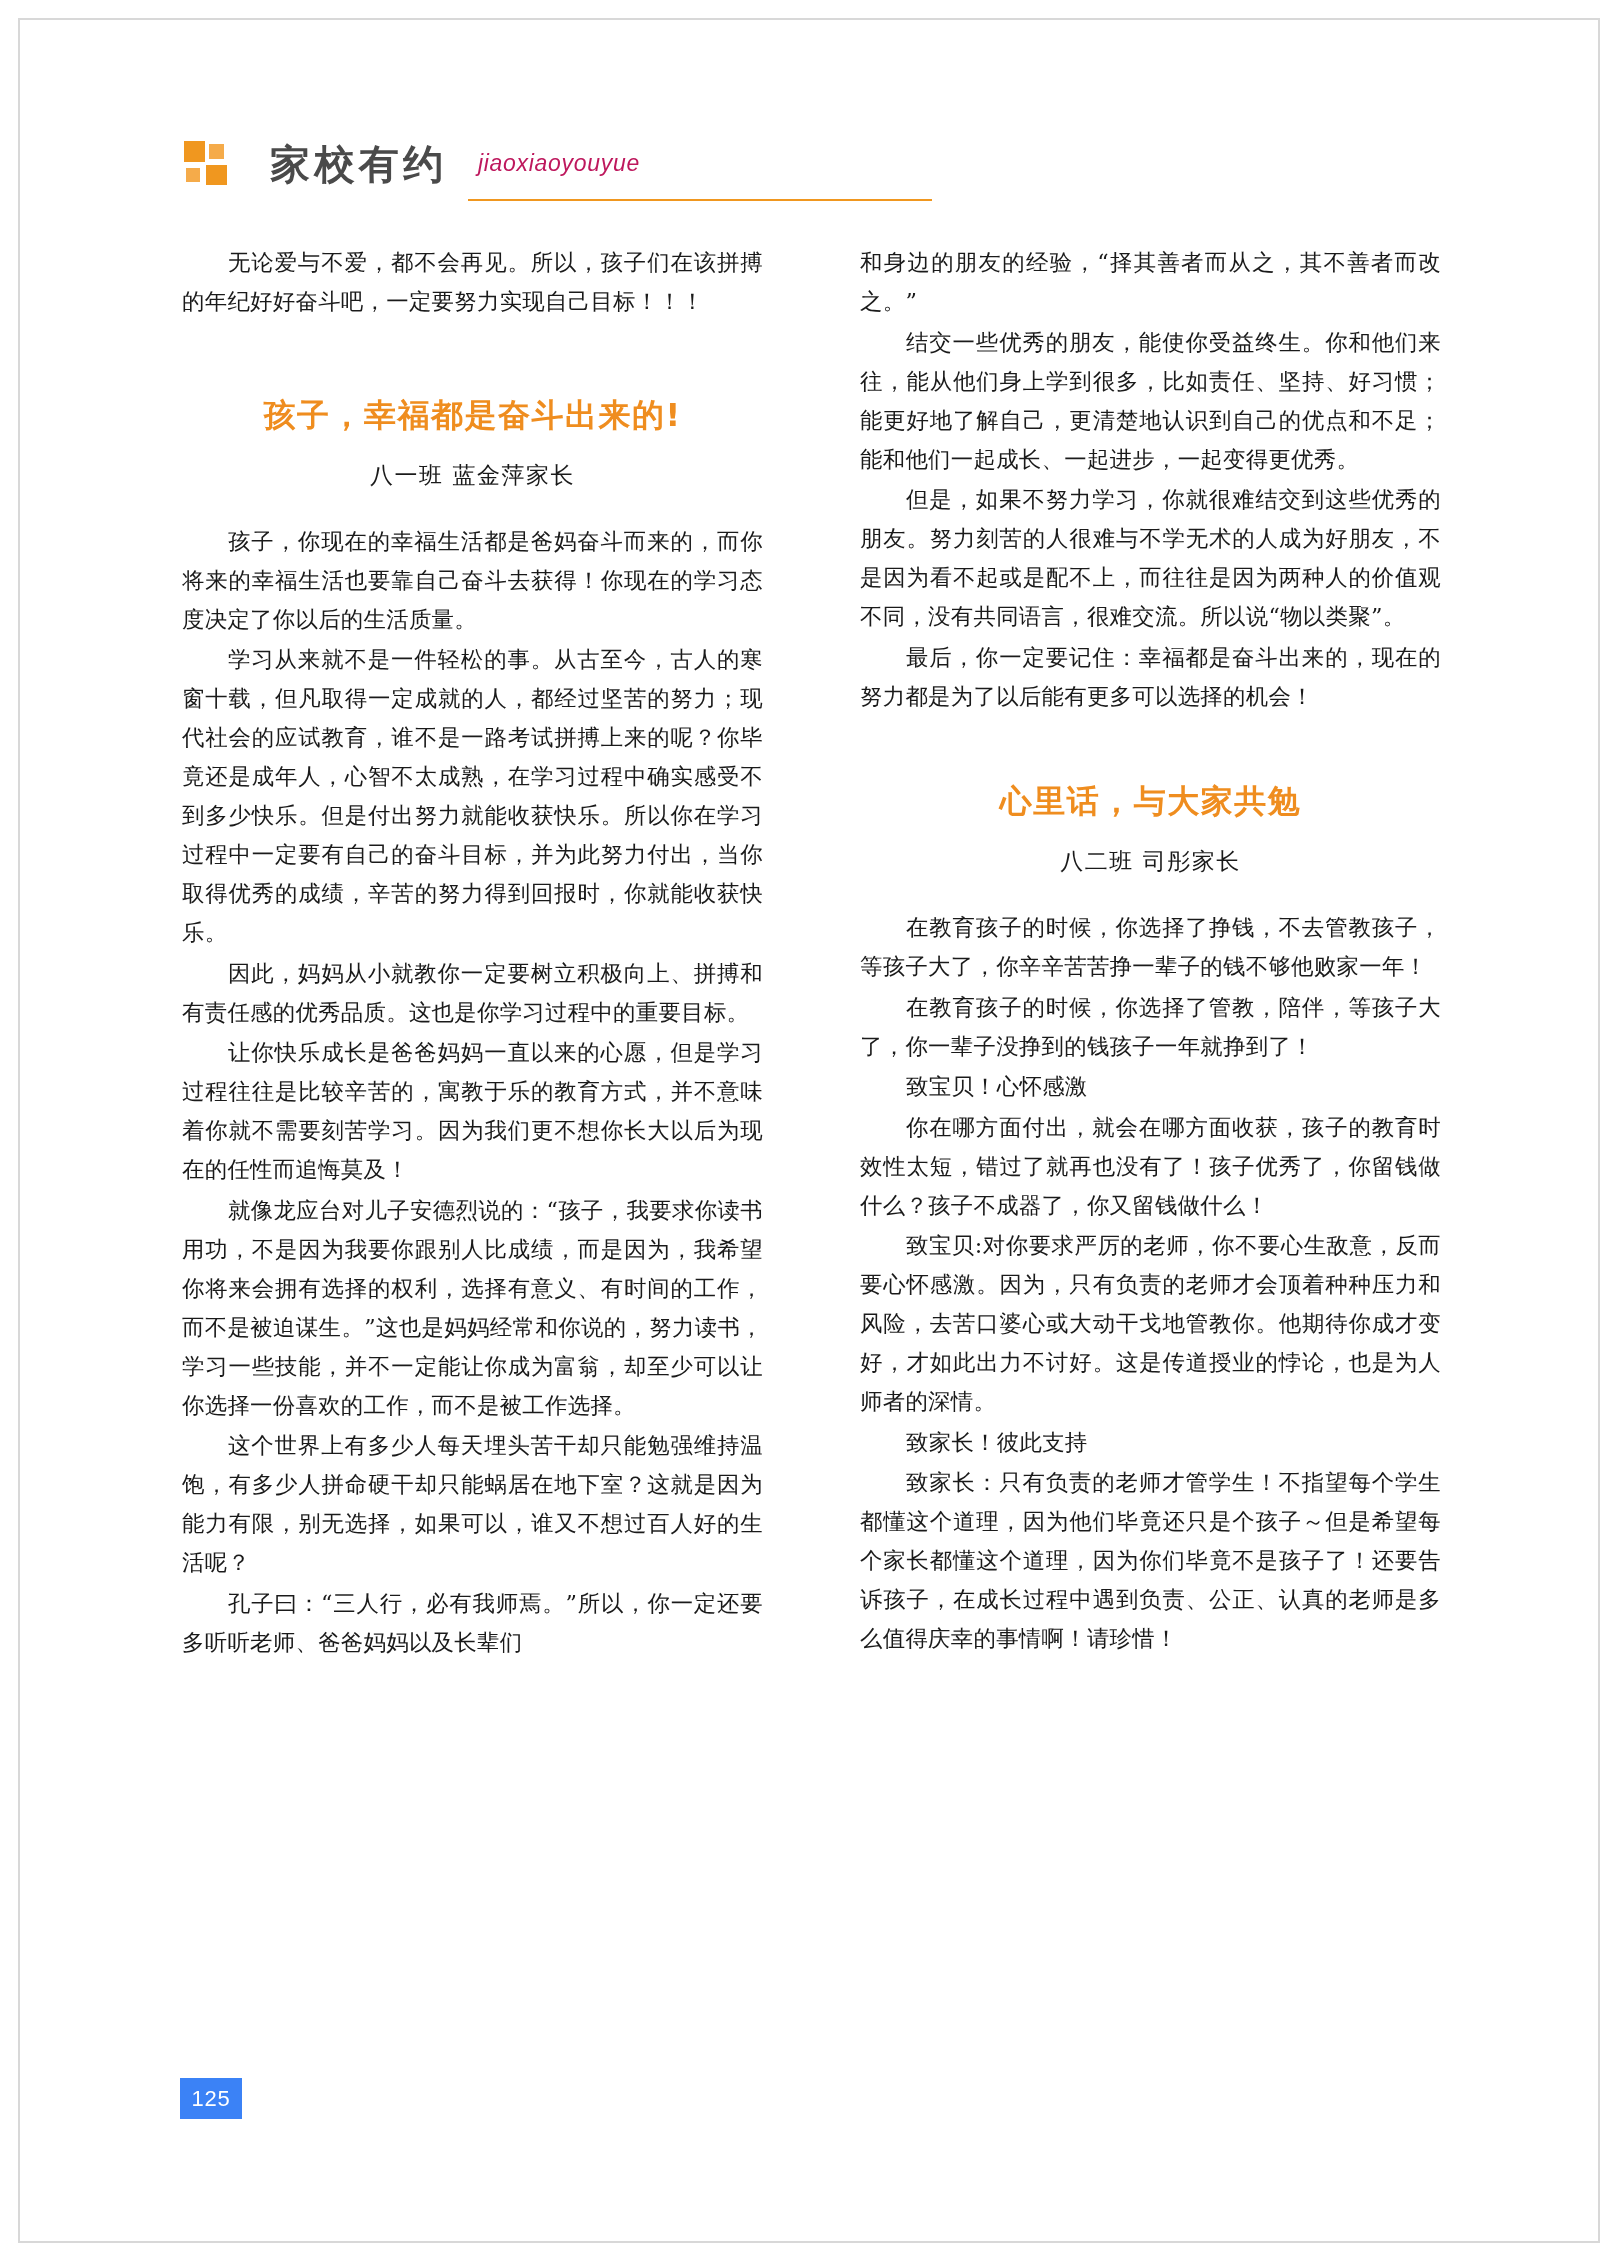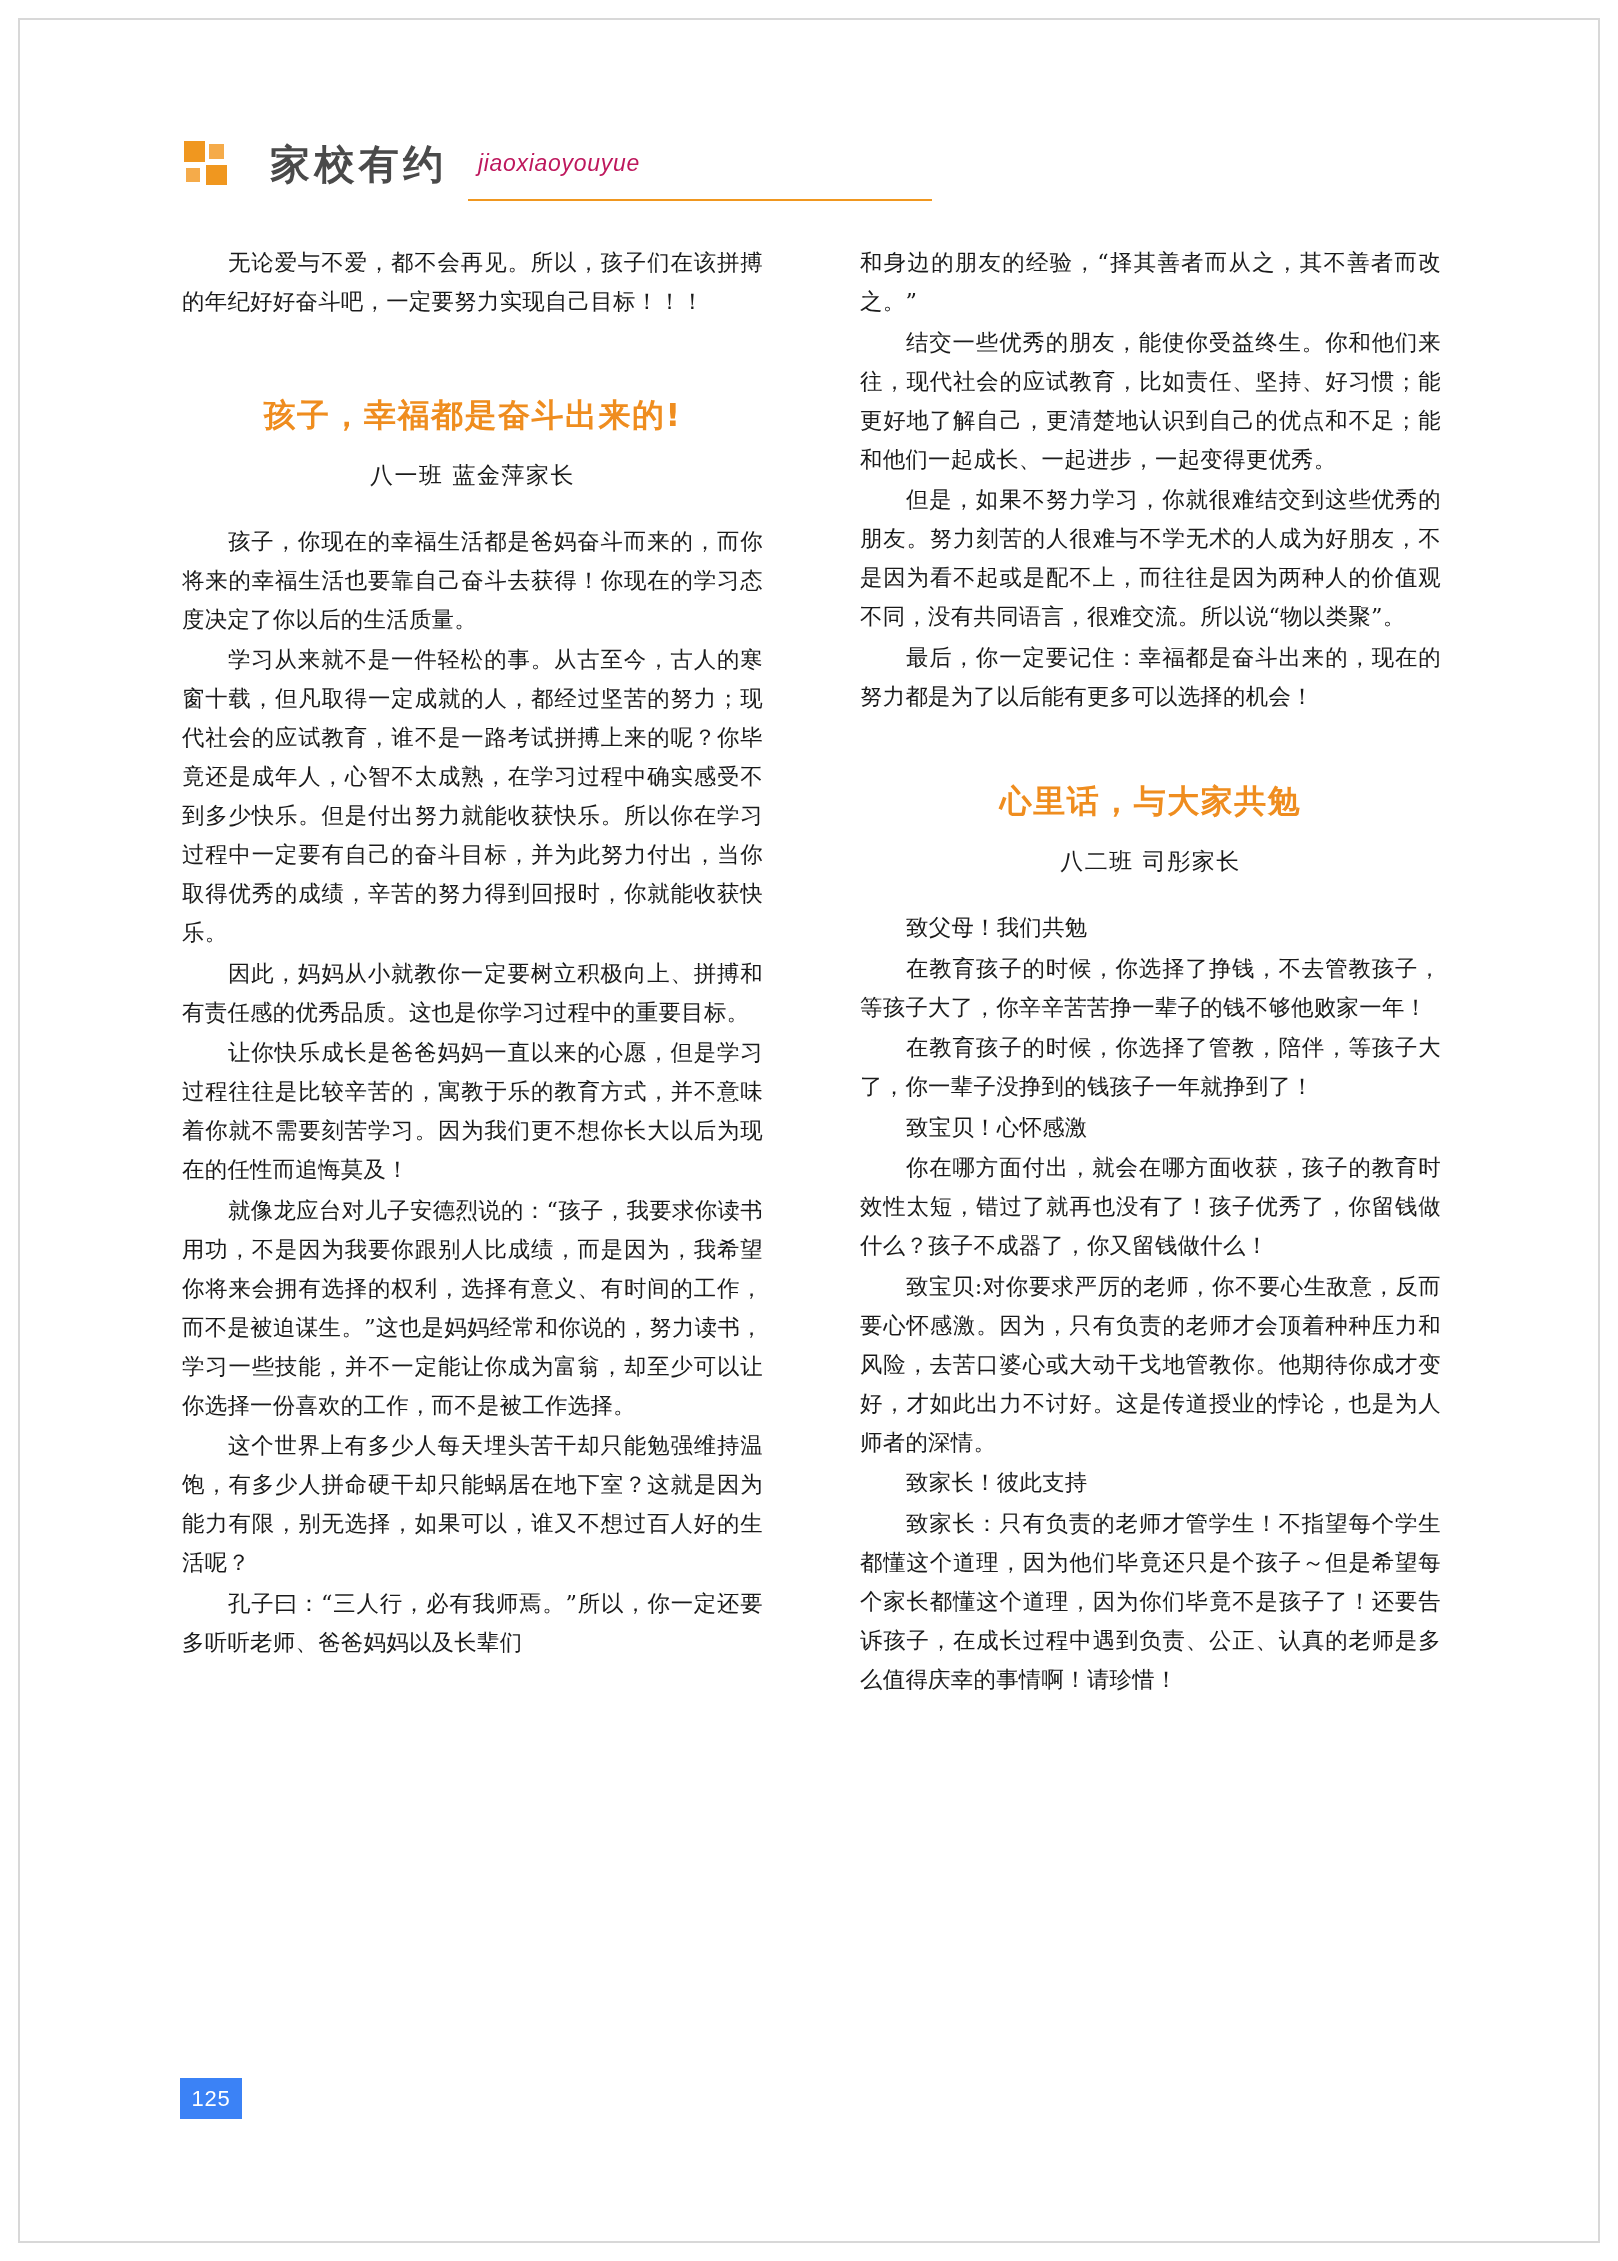--- a/index.html
+++ b/index.html
@@ -176,31 +176,30 @@
     <p class="t indent">学习从来就不是一件轻松的事。从古至今，古人的寒窗十载，但凡取得一定成就的人，都经过坚苦的努力；现代社会的应试教育，谁不是一路考试拼搏上来的呢？你毕竟还是成年人，心智不太成熟，在学习过程中确实感受不到多少快乐。但是付出努力就能收获快乐。所以你在学习过程中一定要有自己的奋斗目标，并为此努力付出，当你取得优秀的成绩，辛苦的努力得到回报时，你就能收获快乐。</p>
     <p class="t indent">因此，妈妈从小就教你一定要树立积极向上、拼搏和有责任感的优秀品质。这也是你学习过程中的重要目标。</p>
     <p class="t indent">让你快乐成长是爸爸妈妈一直以来的心愿，但是学习过程往往是比较辛苦的，寓教于乐的教育方式，并不意味着你就不需要刻苦学习。因为我们更不想你长大以后为现在的任性而追悔莫及！</p>
     <p class="t indent">就像龙应台对儿子安德烈说的：“孩子，我要求你读书用功，不是因为我要你跟别人比成绩，而是因为，我希望你将来会拥有选择的权利，选择有意义、有时间的工作，而不是被迫谋生。”这也是妈妈经常和你说的，努力读书，学习一些技能，并不一定能让你成为富翁，却至少可以让你选择一份喜欢的工作，而不是被工作选择。</p>
     <p class="t indent">这个世界上有多少人每天埋头苦干却只能勉强维持温饱，有多少人拼命硬干却只能蜗居在地下室？这就是因为能力有限，别无选择，如果可以，谁又不想过百人好的生活呢？</p>
     <p class="t indent">孔子曰：“三人行，必有我师焉。”所以，你一定还要多听听老师、爸爸妈妈以及长辈们</p>
   </div>
 
   <div class="col col-right">
     <p class="t">和身边的朋友的经验，“择其善者而从之，其不善者而改之。”</p>
-    <p class="t indent">结交一些优秀的朋友，能使你受益终生。你和他们来往，现代社会的应试教育，比如责任、坚持、好习惯；能更好地了解自己，更清楚地认识到自己的优点和不足；能和他们一起成长、一起进步，一起变得更优秀。</p>
+    <p class="t indent">结交一些优秀的朋友，能使你受益终生。你和他们来往，能从他们身上学到很多，比如责任、坚持、好习惯；能更好地了解自己，更清楚地认识到自己的优点和不足；能和他们一起成长、一起进步，一起变得更优秀。</p>
     <p class="t indent">但是，如果不努力学习，你就很难结交到这些优秀的朋友。努力刻苦的人很难与不学无术的人成为好朋友，不是因为看不起或是配不上，而往往是因为两种人的价值观不同，没有共同语言，很难交流。所以说“物以类聚”。</p>
     <p class="t indent">最后，你一定要记住：幸福都是奋斗出来的，现在的努力都是为了以后能有更多可以选择的机会！</p>
 
     <div class="sp-section"></div>
     <p class="art-title">心里话，与大家共勉</p>
     <div class="sp-title-byline"></div>
     <p class="art-byline">八二班  司彤家长</p>
     <div class="sp-byline-body"></div>
 
-    <p class="t indent">致父母！我们共勉</p>
     <p class="t indent">在教育孩子的时候，你选择了挣钱，不去管教孩子，等孩子大了，你辛辛苦苦挣一辈子的钱不够他败家一年！</p>
     <p class="t indent">在教育孩子的时候，你选择了管教，陪伴，等孩子大了，你一辈子没挣到的钱孩子一年就挣到了！</p>
     <p class="t indent">致宝贝！心怀感激</p>
     <p class="t indent">你在哪方面付出，就会在哪方面收获，孩子的教育时效性太短，错过了就再也没有了！孩子优秀了，你留钱做什么？孩子不成器了，你又留钱做什么！</p>
     <p class="t indent">致宝贝:对你要求严厉的老师，你不要心生敌意，反而要心怀感激。因为，只有负责的老师才会顶着种种压力和风险，去苦口婆心或大动干戈地管教你。他期待你成才变好，才如此出力不讨好。这是传道授业的悖论，也是为人师者的深情。</p>
     <p class="t indent">致家长！彼此支持</p>
     <p class="t indent">致家长：只有负责的老师才管学生！不指望每个学生都懂这个道理，因为他们毕竟还只是个孩子～但是希望每个家长都懂这个道理，因为你们毕竟不是孩子了！还要告诉孩子，在成长过程中遇到负责、公正、认真的老师是多么值得庆幸的事情啊！请珍惜！</p>
   </div>
 
   <div class="page-number">125</div>

